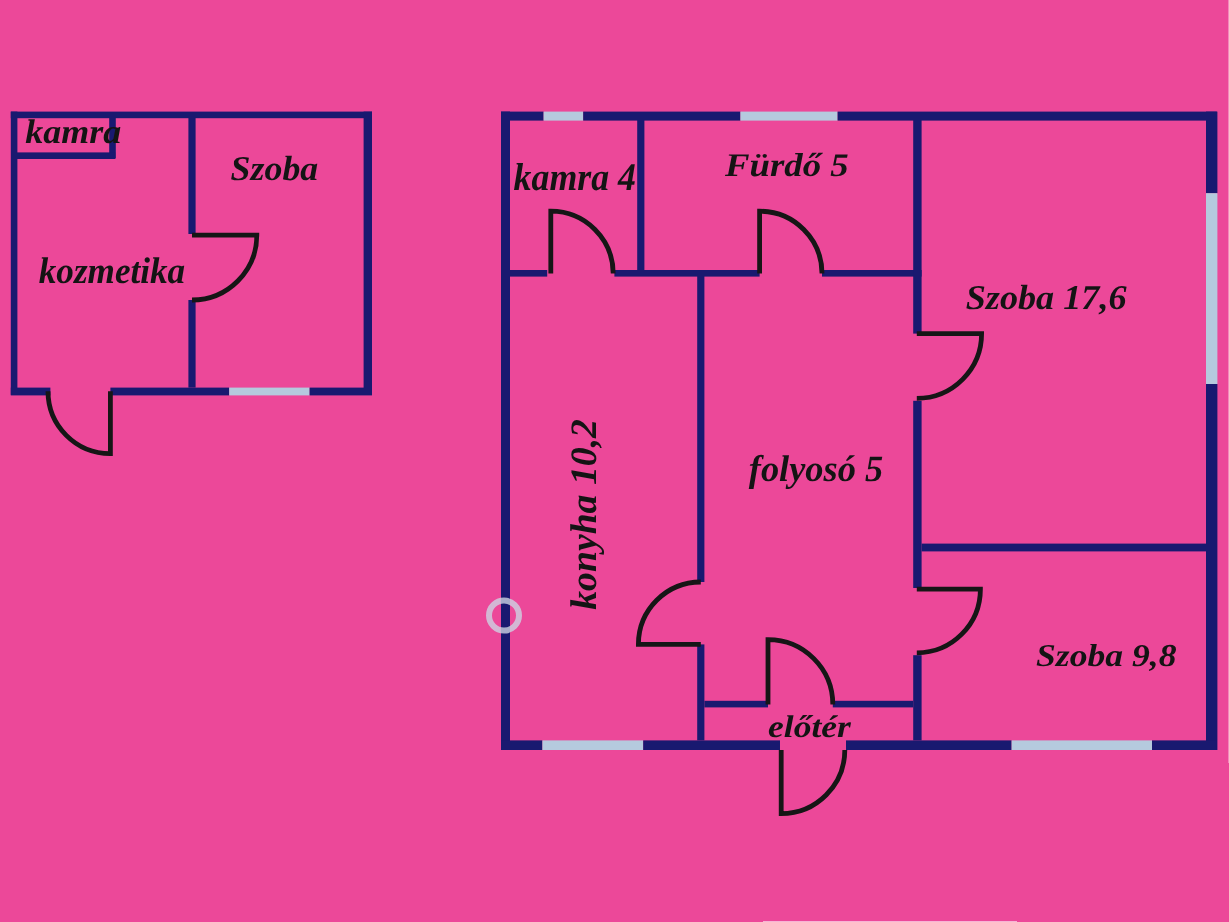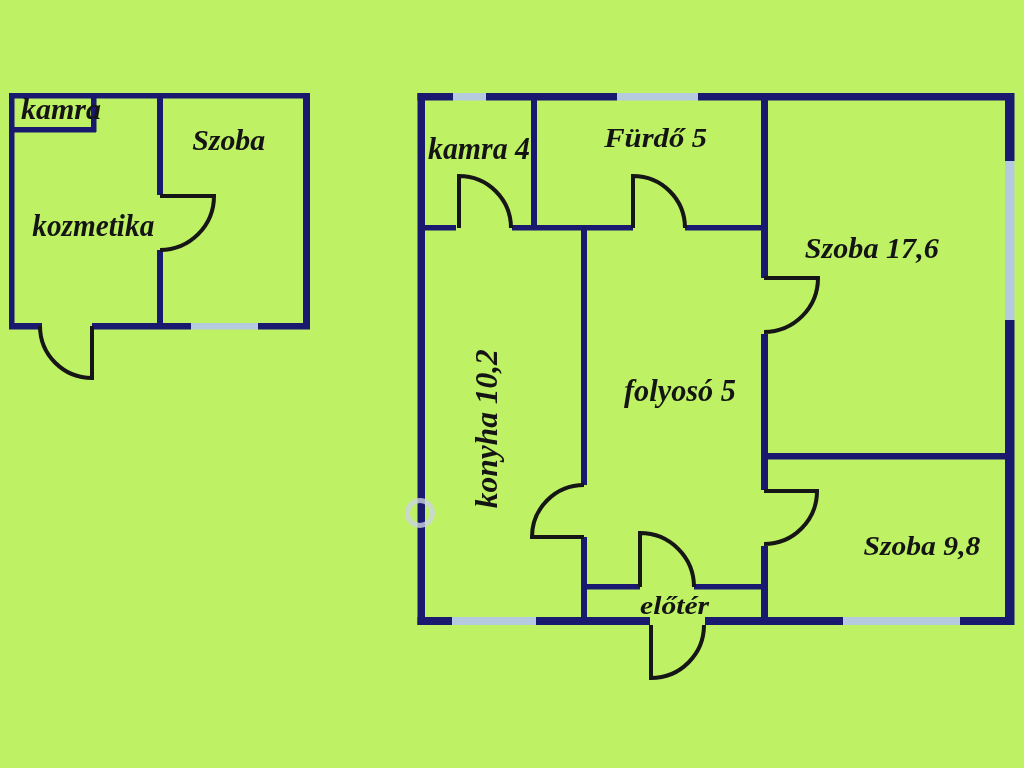--- a/index.html
+++ b/index.html
@@ -1,16 +1,16 @@
 <!DOCTYPE html>
 <html><head>
 <meta charset="utf-8">
 <style>
   html,body{margin:0;padding:0;background:#ffffff;}
-  .wrap{width:1024px;height:768px;position:relative;overflow:hidden;background:#bef264;}
+  .wrap{width:1024px;height:768px;position:relative;overflow:hidden;background:#ec4899;}
   text{font-family:"Liberation Serif", serif;font-style:italic;font-weight:bold;fill:#141414;}
 </style>
 </head>
 <body>
 <div class="wrap">
 <svg width="1024" height="768" viewBox="0 0 1024 768" xmlns="http://www.w3.org/2000/svg">
 <defs></defs>
 
 <g>
 

